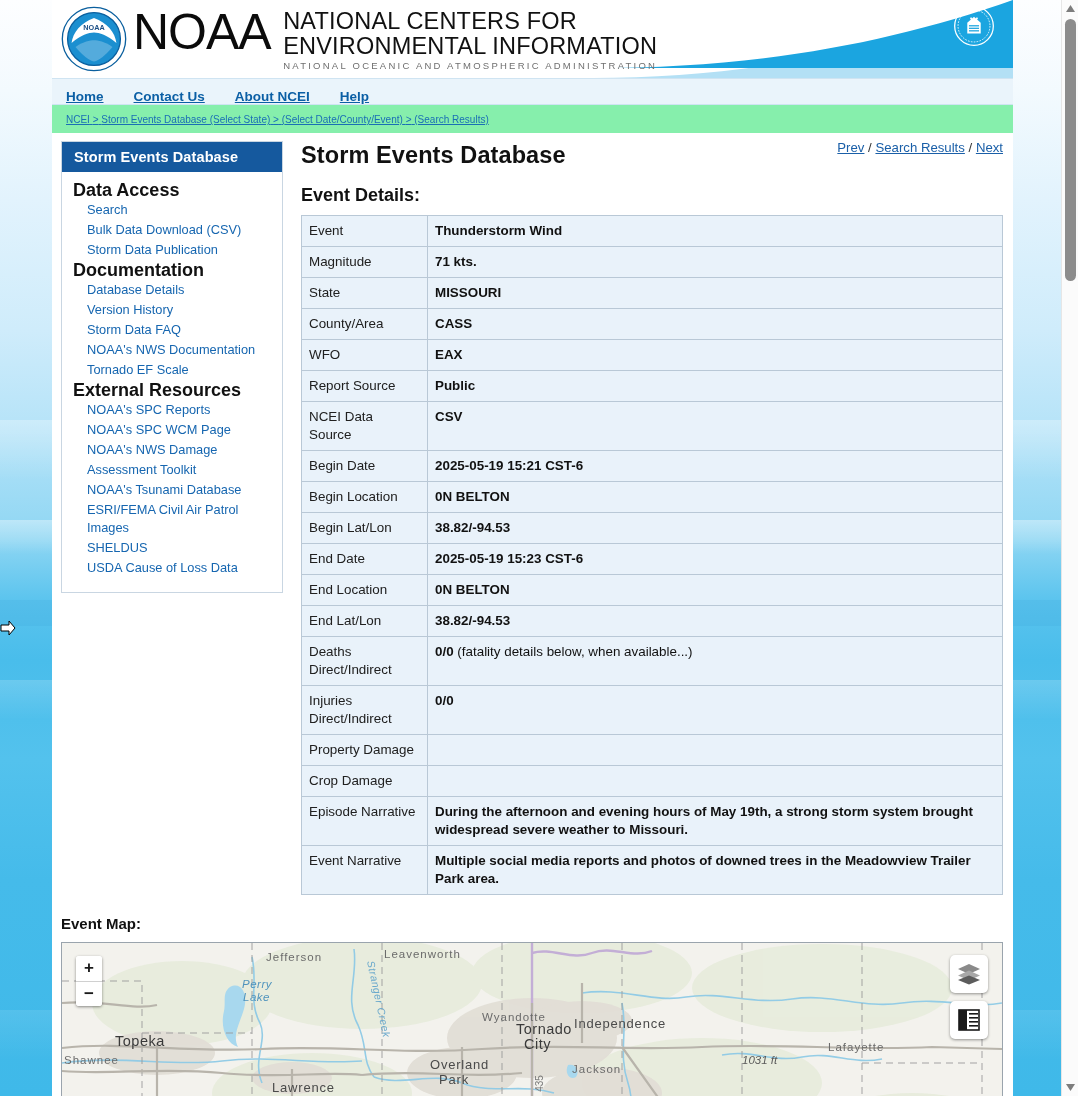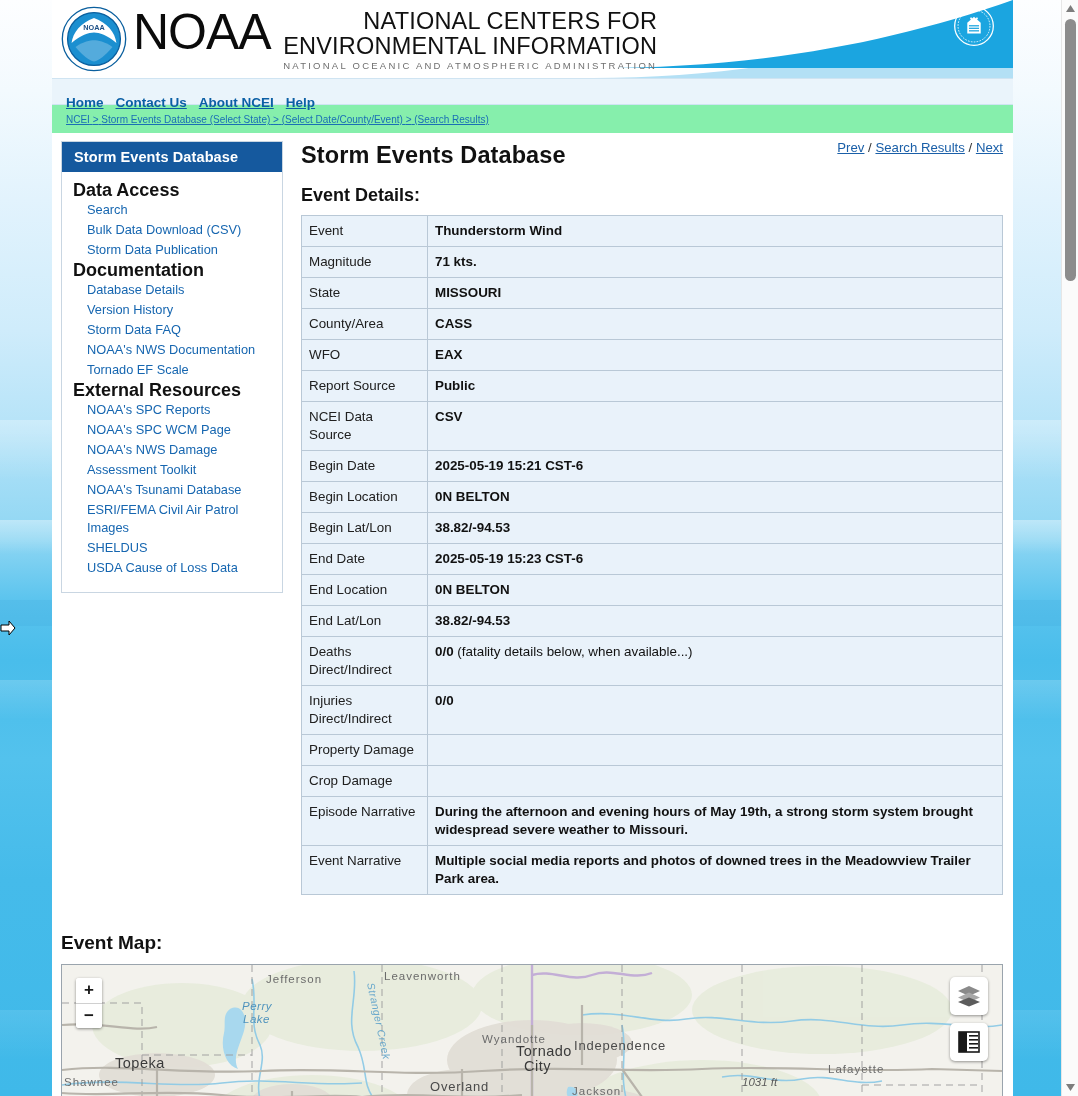--- a/index.html
+++ b/index.html
@@ -43,39 +43,39 @@
     position: absolute; right: 0; top: 0; height: 78px; width: 420px;
   }
   .logo-wrap { position: absolute; left: 9px; top: 6px; display: flex; align-items: flex-start; }
   .noaa-seal { width: 66px; height: 66px; flex: 0 0 66px; }
   .wordmark { margin-left: 6px; }
   .wm-noaa {
     font-family: "Liberation Sans", sans-serif;
     font-size: 50px; font-weight: 400; letter-spacing: -1px;
     line-height: 52px; color: #0b0b0b;
   }
-  .wm-lines { display: inline-block; vertical-align: top; margin-left: 8px; margin-top: 3px; text-align: right; }
+  .wm-lines { display: inline-block; vertical-align: top; margin-left: 8px; margin-top: 3px; }
   .wm-l1, .wm-l2 {
     font-size: 23.5px; line-height: 25px; letter-spacing: .2px;
     color: #111; font-weight: 400; white-space: nowrap;
   }
   .wm-sub {
     font-size: 9.5px; letter-spacing: 2.25px; color: #6f6f6f;
     white-space: nowrap; margin-top: 1px;
   }
   .masthead-inner { display: flex; align-items: flex-start; position: relative; z-index: 3; }
 
   
   .navbar {
     background: #eaf4fb;
     border-top: 1px solid #cfe4f2;
     border-bottom: 1px solid #cfe4f2;
     height: 27px;
-    padding: 16px 0 0 14px;
-    display: flex; align-items: flex-start; gap: 12px;
+    padding: 9px 0 0 14px;
+    display: flex; align-items: center; gap: 30px;
   }
   .navbar a {
     color: #0b5fa5; font-size: 13.5px; font-weight: bold;
     text-decoration: underline; white-space: nowrap;
   }
 
   
   .breadcrumb {
     padding: 9px 0 8px 14px;
     font-size: 10px; color: #1a6fb5;
@@ -140,21 +140,21 @@
     vertical-align: top;
     line-height: 18px;
   }
   td.k { width: 126px; color: #202020; font-weight: normal; }
   td.v { color: #111; font-weight: bold; }
   td.v .note { font-weight: normal; }
   .k .sub { display: block; }
 
   
   .map-wrap { padding: 0 10px 0 9px; }
-  h2.map-title { font-size: 19px; font-weight: bold; color: #111; margin: 37px 0 10px 0; }
+  h2.map-title { font-size: 15px; font-weight: bold; color: #111; margin: 20px 0 10px 0; }
   .map {
     position: relative;
     height: 370px;
     border: 1px solid #9aa4ad;
     overflow: hidden;
     background: #f2f1ec;
   }
   .map-canvas { position: absolute; inset: 0; }
   .zoom-ctl {
     position: absolute; left: 14px; top: 13px;

